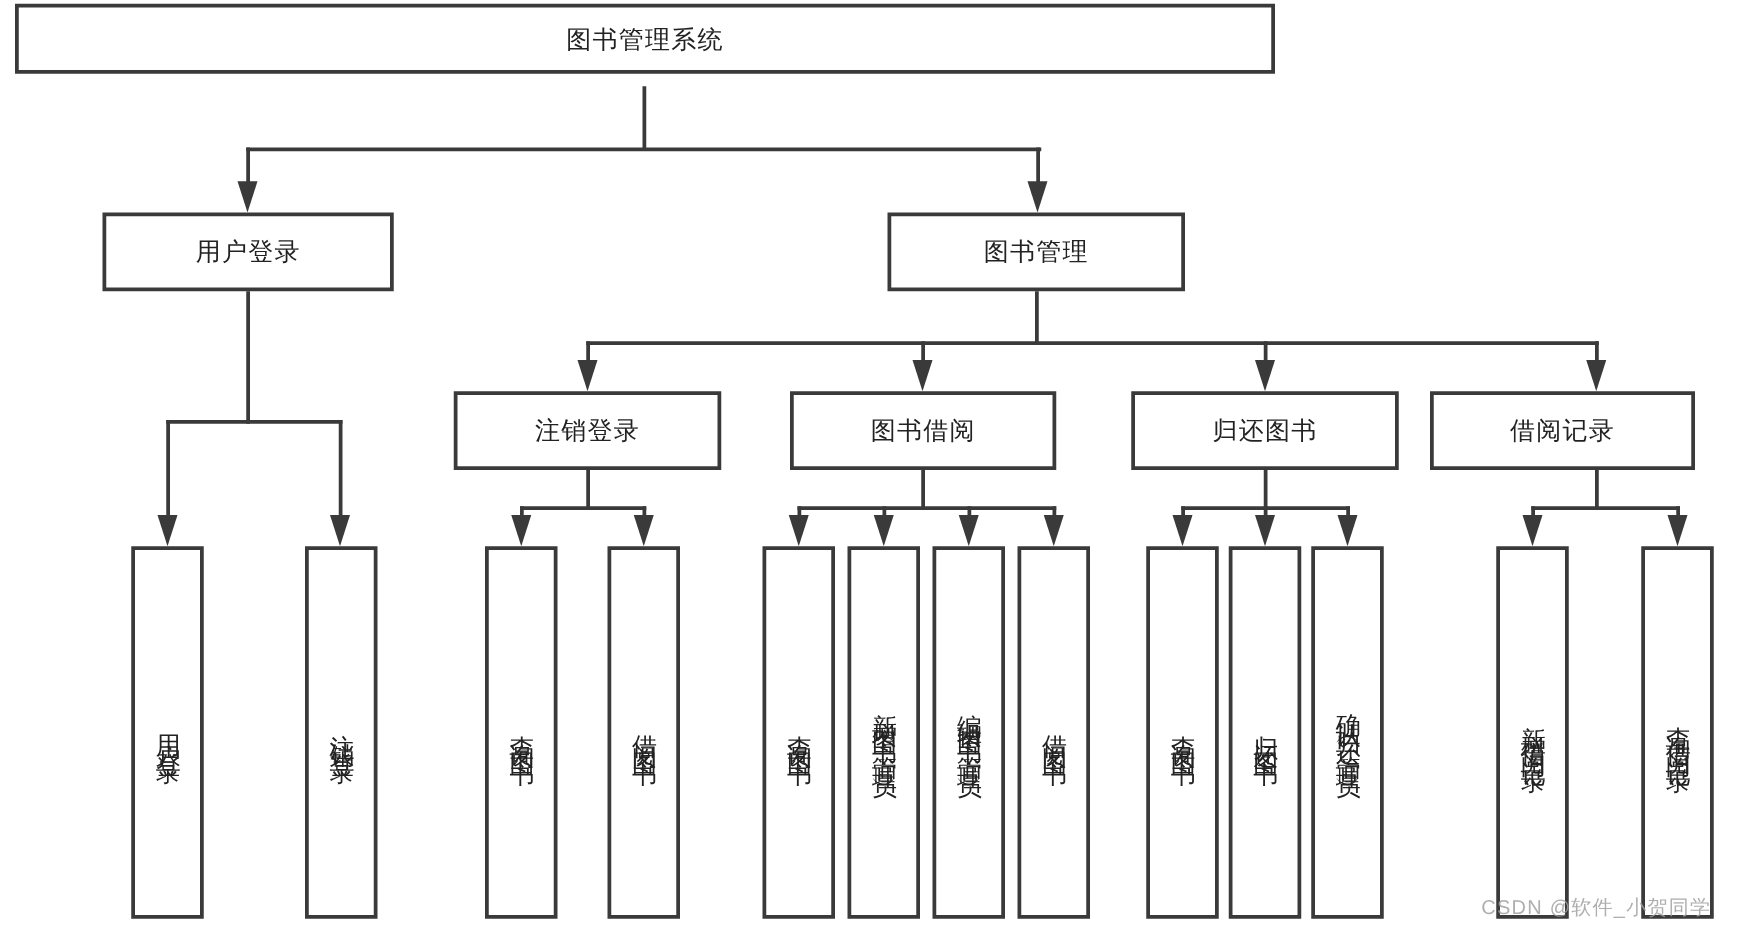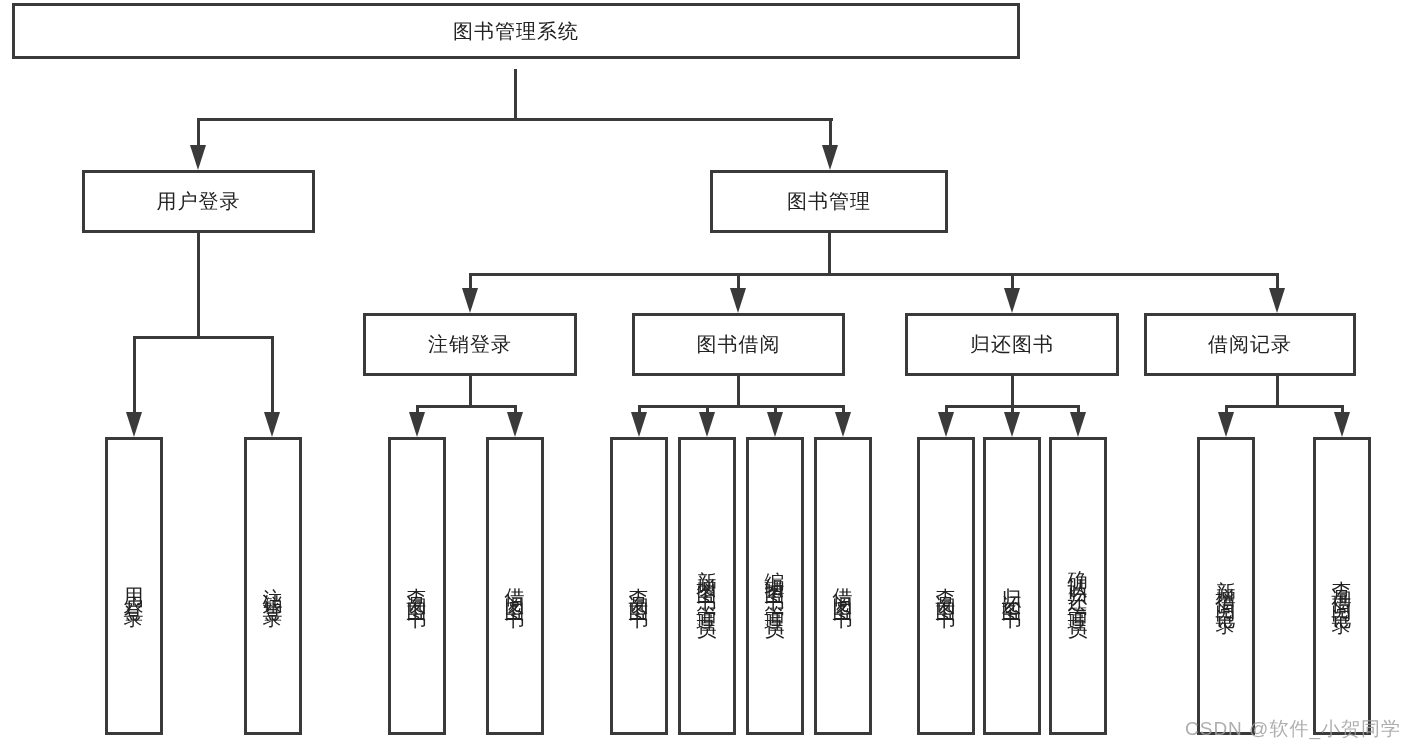--- a/index.html
+++ b/index.html
@@ -43,21 +43,21 @@
   .ah{
     position:absolute;
     width:0;height:0;
     border-left:8px solid transparent;
     border-right:8px solid transparent;
     border-top:25px solid #3a3a3a;
   }
   .watermark{
     position:absolute;
     left:1185px;top:716px;
-    font-size:19px;
+    font-size:16px;
     color:rgba(160,160,160,0.85);
     letter-spacing:1px;
     z-index:5;
     white-space:nowrap;
   }
 </style>
 </head>
 <body>
 
 <div class="canvas">

